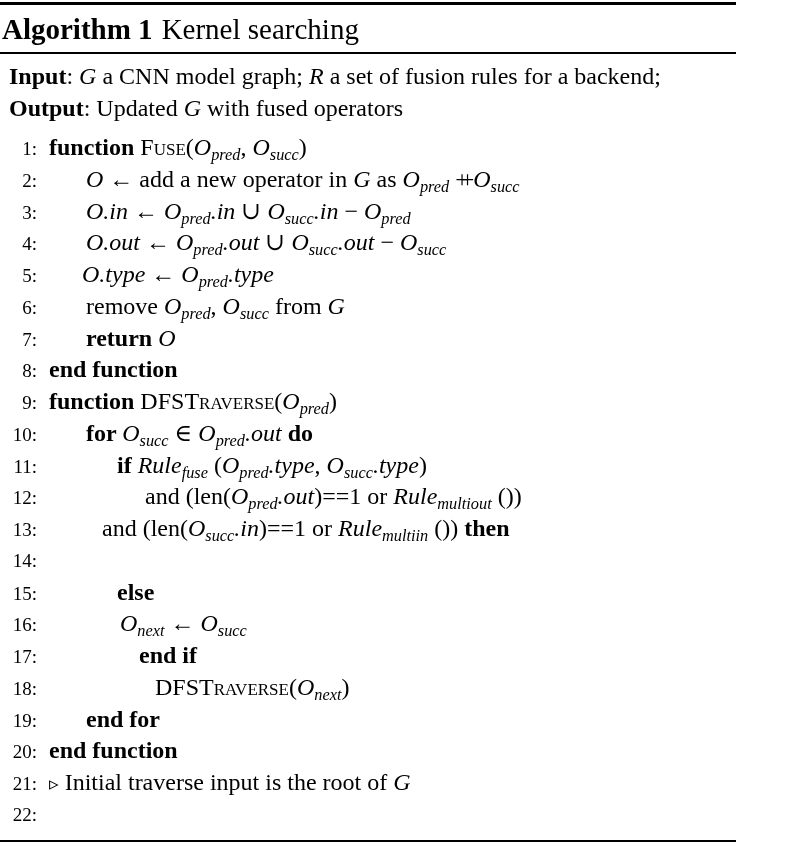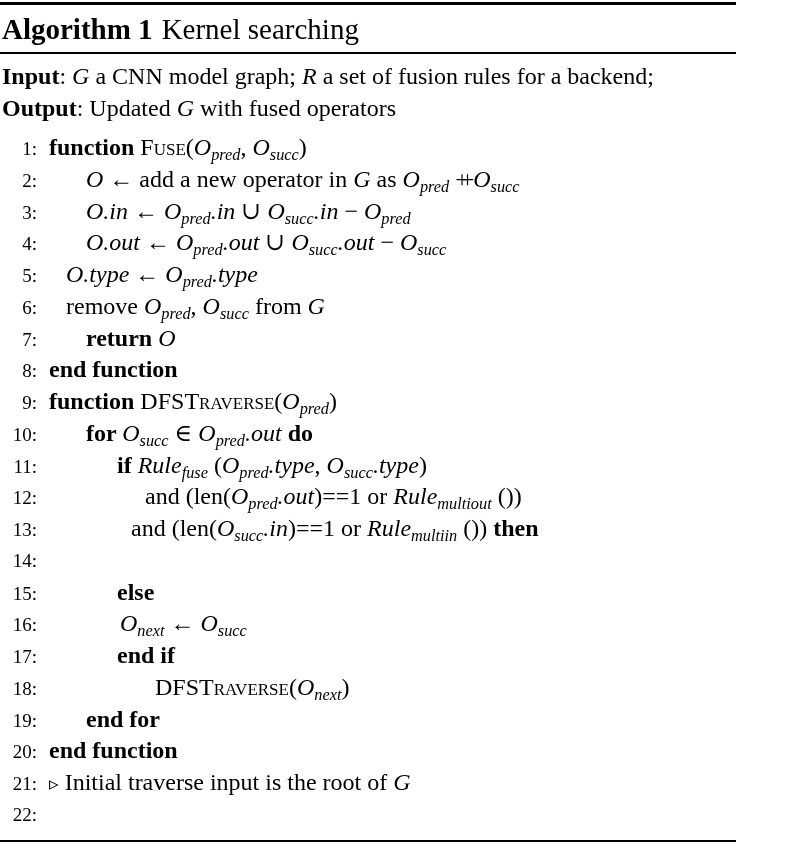--- a/index.html
+++ b/index.html
@@ -32,21 +32,21 @@
     line-height: 32px;
     padding: 8px 0 7px 2px;
     white-space: nowrap;
   }
   .cap-label { font-weight: bold; margin-right: 9px; }
 
   .preamble {
     margin-top: 6px;
     font-size: 24px;
     line-height: 32px;
-    padding-left: 2px;
+    padding-left: 9px;
   }
 
   .lines {
     margin-top: 8px;
   }
   .row {
     display: flex;
     align-items: baseline;
     height: 31.75px;
     line-height: 31.75px;
@@ -107,25 +107,25 @@
       <div class="row">
         <span class="num">3:</span>
         <span class="content" style="margin-left: 44px;"><span class="s-it">O.in</span><span class="s-rm"> ← </span><span class="s-it">O</span><span class="s-sub">pred</span><span class="s-it">.in</span><span class="s-rm"> ∪ </span><span class="s-it">O</span><span class="s-sub">succ</span><span class="s-it">.in</span><span class="s-rm"> − </span><span class="s-it">O</span><span class="s-sub">pred</span></span>
       </div>
       <div class="row">
         <span class="num">4:</span>
         <span class="content" style="margin-left: 44px;"><span class="s-it">O.out</span><span class="s-rm"> ← </span><span class="s-it">O</span><span class="s-sub">pred</span><span class="s-it">.out</span><span class="s-rm"> ∪ </span><span class="s-it">O</span><span class="s-sub">succ</span><span class="s-it">.out</span><span class="s-rm"> − </span><span class="s-it">O</span><span class="s-sub">succ</span></span>
       </div>
       <div class="row">
         <span class="num">5:</span>
-        <span class="content" style="margin-left: 24px;"><span class="s-it">O.type</span><span class="s-rm"> ← </span><span class="s-it">O</span><span class="s-sub">pred</span><span class="s-it">.type</span></span>
+        <span class="content" style="margin-left: 40px;"><span class="s-it">O.type</span><span class="s-rm"> ← </span><span class="s-it">O</span><span class="s-sub">pred</span><span class="s-it">.type</span></span>
       </div>
       <div class="row">
         <span class="num">6:</span>
-        <span class="content" style="margin-left: 24px;"><span class="s-rm">remove </span><span class="s-it">O</span><span class="s-sub">pred</span><span class="s-rm">, </span><span class="s-it">O</span><span class="s-sub">succ</span><span class="s-rm"> from </span><span class="s-it">G</span></span>
+        <span class="content" style="margin-left: 44px;"><span class="s-rm">remove </span><span class="s-it">O</span><span class="s-sub">pred</span><span class="s-rm">, </span><span class="s-it">O</span><span class="s-sub">succ</span><span class="s-rm"> from </span><span class="s-it">G</span></span>
       </div>
       <div class="row">
         <span class="num">7:</span>
         <span class="content" style="margin-left: 44px;"><span class="s-kw">return </span><span class="s-it">O</span></span>
       </div>
       <div class="row">
         <span class="num">8:</span>
         <span class="content" style="margin-left: 7px;"><span class="s-kw">end function</span></span>
       </div>
       <div class="row">
@@ -139,36 +139,36 @@
       <div class="row">
         <span class="num">11:</span>
         <span class="content" style="margin-left: 75px;"><span class="s-kw">if </span><span class="s-it">Rule</span><span class="s-sub">fuse</span><span class="s-rm"> (</span><span class="s-it">O</span><span class="s-sub">pred</span><span class="s-it">.type</span><span class="s-rm">, </span><span class="s-it">O</span><span class="s-sub">succ</span><span class="s-it">.type</span><span class="s-rm">)</span></span>
       </div>
       <div class="row">
         <span class="num">12:</span>
         <span class="content" style="margin-left: 103px;"><span class="s-rm">and (len(</span><span class="s-it">O</span><span class="s-sub">pred</span><span class="s-it">.out</span><span class="s-rm">)==1 or </span><span class="s-it">Rule</span><span class="s-sub">multiout</span><span class="s-rm"> ())</span></span>
       </div>
       <div class="row">
         <span class="num">13:</span>
-        <span class="content" style="margin-left: 89px;"><span class="s-rm">and (len(</span><span class="s-it">O</span><span class="s-sub">succ</span><span class="s-it">.in</span><span class="s-rm">)==1 or </span><span class="s-it">Rule</span><span class="s-sub">multiin</span><span class="s-rm"> ()) </span><span class="s-kw">then</span></span>
+        <span class="content" style="margin-left: 60px;"><span class="s-rm">and (len(</span><span class="s-it">O</span><span class="s-sub">succ</span><span class="s-it">.in</span><span class="s-rm">)==1 or </span><span class="s-it">Rule</span><span class="s-sub">multiin</span><span class="s-rm"> ()) </span><span class="s-kw">then</span></span>
       </div>
       <div class="row">
         <span class="num">14:</span>
       </div>
       <div class="row">
         <span class="num">15:</span>
         <span class="content" style="margin-left: 75px;"><span class="s-kw">else</span></span>
       </div>
       <div class="row">
         <span class="num">16:</span>
         <span class="content" style="margin-left: 78px;"><span class="s-it">O</span><span class="s-sub">next</span><span class="s-rm"> ← </span><span class="s-it">O</span><span class="s-sub">succ</span></span>
       </div>
       <div class="row">
         <span class="num">17:</span>
-        <span class="content" style="margin-left: 75px;"><span class="s-kw">end if</span></span>
+        <span class="content" style="margin-left: 97px;"><span class="s-kw">end if</span></span>
       </div>
       <div class="row">
         <span class="num">18:</span>
         <span class="content" style="margin-left: 113px;"><span class="s-sc">DFSTraverse</span><span class="s-rm">(</span><span class="s-it">O</span><span class="s-sub">next</span><span class="s-rm">)</span></span>
       </div>
       <div class="row">
         <span class="num">19:</span>
         <span class="content" style="margin-left: 44px;"><span class="s-kw">end for</span></span>
       </div>
       <div class="row">

